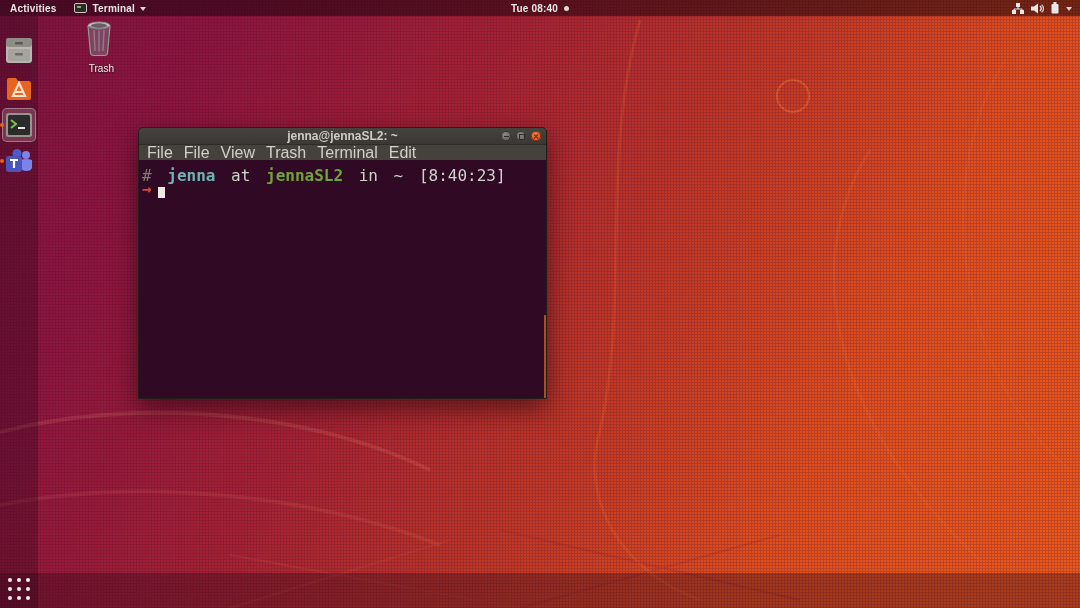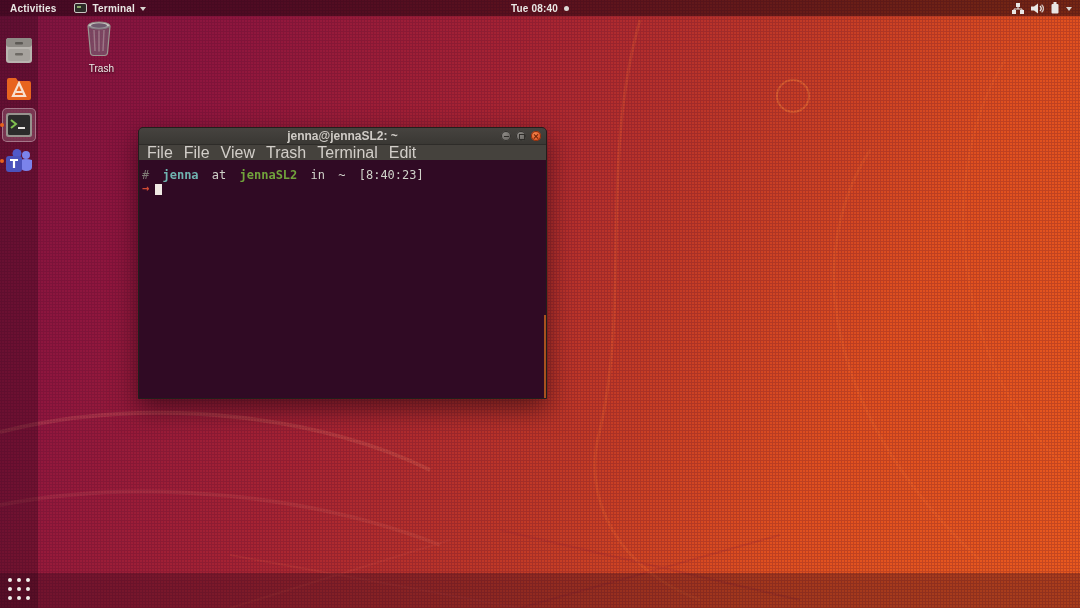--- a/index.html
+++ b/index.html
@@ -62,21 +62,21 @@
   .win-btn.min, .win-btn.max { background:radial-gradient(circle at 35% 30%, #8a8783, #5f5c58); box-shadow:0 0 0 1px #32302d inset; }
   .win-btn.close { background:radial-gradient(circle at 35% 30%, #f3824a, #d8481a); box-shadow:0 0 0 1px #8a2d0c inset; }
   .win-btn.min::after { content:""; position:absolute; left:2.5px; top:4.5px; width:5px; height:1.5px; background:#2f2d2a; }
   .win-btn.max::after { content:""; position:absolute; left:2.5px; top:2.5px; width:4px; height:4px; border:1px solid #2f2d2a; }
   .win-btn.close::before, .win-btn.close::after { content:""; position:absolute; left:2px; top:4.5px; width:6px; height:1.3px; background:#6d2508; }
   .win-btn.close::before { transform:rotate(45deg); }
   .win-btn.close::after { transform:rotate(-45deg); }
   .menubar { height:15px; background:#45423d; display:flex; align-items:center; gap:11px; padding:0 8px; }
   .menu-item { font-size:16px; color:#d2cec9; cursor:pointer; }
   .term-content { position:relative; height:240px; background:#300A24; padding:9px 3px 0 3px;
-    font-family:"DejaVu Sans Mono", monospace; font-size:12px; line-height:13px; cursor:text; }
+    font-family:"DejaVu Sans Mono", monospace; font-size:16px; line-height:13px; cursor:text; }
   .tline span { margin-right:6px; }
   .c-dim  { color:#7f7a75; }
   .c-user { color:#6FB3B0; font-weight:700; }
   .c-host { color:#71A33C; font-weight:700; }
   .c-txt  { color:#CFD2C9; }
   .c-arrow{ color:#D14B34; font-weight:700; margin-right:2px; }
   .cursor { display:inline-block; width:7px; height:11px; background:#efe9e4; vertical-align:text-bottom; }
   .scroll-strip { position:absolute; right:0; top:155px; bottom:0; width:2.5px; background:#bc5f1d; opacity:.85; cursor:pointer; }
 </style>
 </head>

